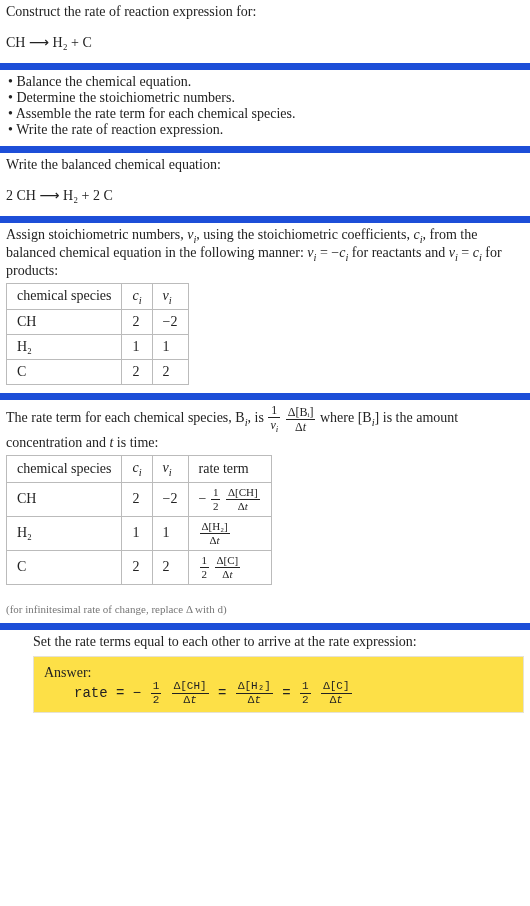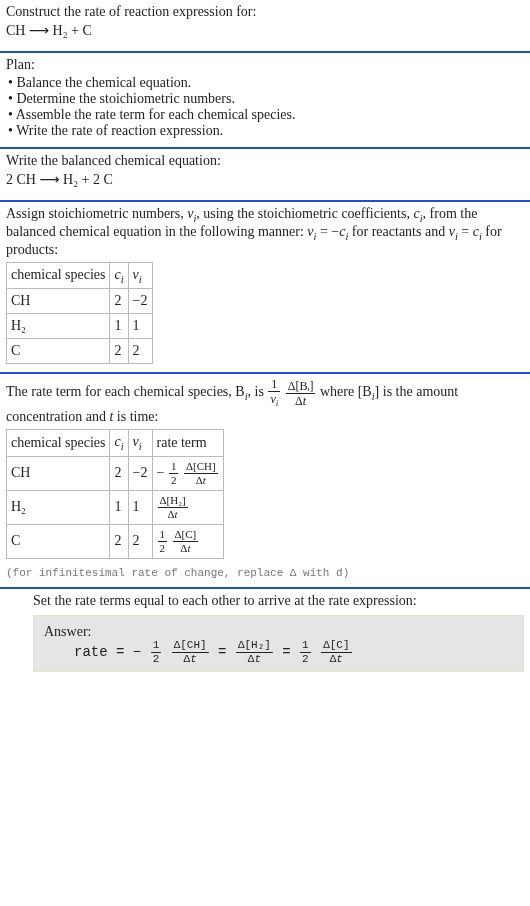--- a/index.html
+++ b/index.html
@@ -6,47 +6,46 @@
     margin: 0;
     padding: 0;
     font-family: Georgia, 'Times New Roman', serif;
     font-size: 14px;
     color: #222;
     width: 530px;
     background: #fff;
   }
   .section {
     padding: 4px 6px 8px 6px;
-    border-bottom: 2px solid #1d4ed8;
+    border-bottom: 7px solid #1d4ed8;
   }
   .section.noborder { border-bottom: none; padding-left: 33px; }
   .heading { margin-bottom: 2px; }
-  .eq { margin: 2px 0 4px 0; }
+  .eq { margin: 14px 0 4px 0; }
   .plan-list { padding-left: 2px; }
   .plan-item::before { content: "• "; }
   table.stoich {
     border-collapse: collapse;
     margin-top: 4px;
   }
   table.stoich th, table.stoich td {
     border: 1px solid #bbb;
-    padding: 4px 4px;
+    padding: 4px 10px;
     text-align: left;
     font-weight: normal;
     vertical-align: middle;
   }
   table.stoich th { background: #fff; }
   .footnote {
     font-size: 11px;
     color: #777;
-    margin-top: 8px;
-    font-family: Liberation Mono, monospace;
+    margin-top: 18px;
   }
   .answer-box {
-    background: #e5e5e5;
+    background: #fde047;
     border: 1px solid #e6e2d3;
     padding: 8px 10px 6px 10px;
     margin-top: 6px;
   }
   .answer-indent { padding-left: 30px; font-family: Liberation Mono, monospace; }
   .answer-assume {
     font-size: 11px;
     color: #777;
     margin-top: 2px;
   }
@@ -67,21 +66,20 @@
 </style>
 </head>
 <body>
 
 <div class="section">
   <div class="heading">Construct the rate of reaction expression for:</div>
   <div class="eq">CH ⟶ H₂ + C</div>
 </div>
 
 <div class="section">
-  <div class="heading">Plan:</div>
   <div class="plan-list">
     <div class="plan-item">Balance the chemical equation.</div>
     <div class="plan-item">Determine the stoichiometric numbers.</div>
     <div class="plan-item">Assemble the rate term for each chemical species.</div>
     <div class="plan-item">Write the rate of reaction expression.</div>
   </div>
 </div>
 
 <div class="section">
   <div class="heading">Write the balanced chemical equation:</div>

